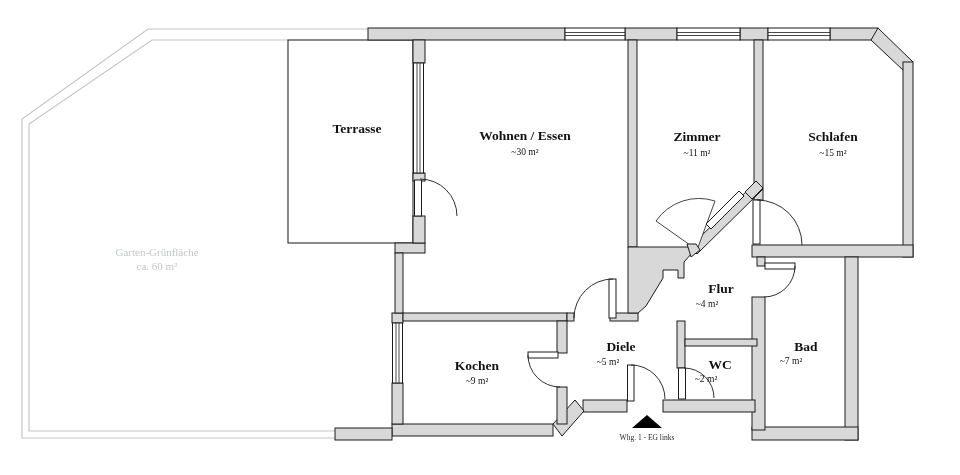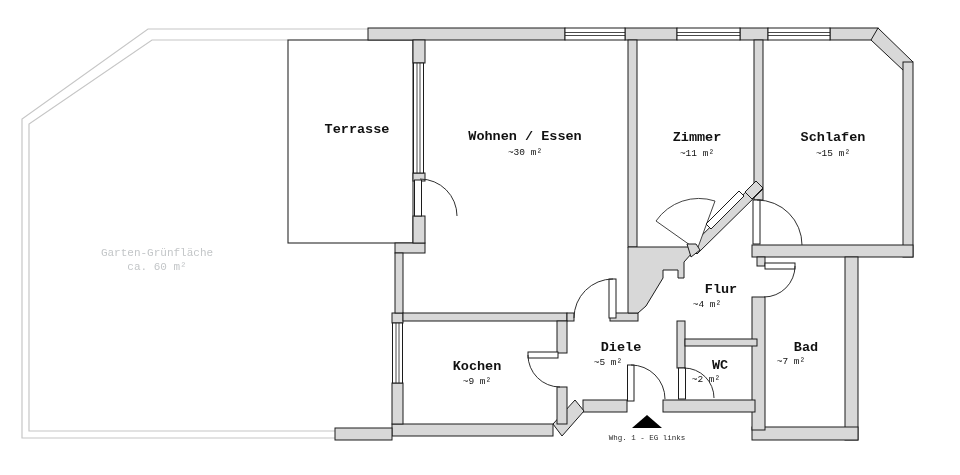--- a/index.html
+++ b/index.html
@@ -4,21 +4,21 @@
 <style>
   :root{
     --wall-fill:#d8d8d8;
     --wall-stroke:#1c1c1c;
     --garden-line:#c6c6c6;
     --garden-text:#c3c6c8;
     --label:#111111;
   }
   html,body{margin:0;padding:0;background:#ffffff;}
   .stage{position:relative;width:960px;height:475px;background:#ffffff;overflow:hidden;
-         font-family:Liberation Mono, monospace;}
+         font-family:Liberation Serif, serif;}
   svg{display:block;}
   .wall{fill:var(--wall-fill);stroke:var(--wall-stroke);stroke-width:1;}
   .garden{fill:none;stroke:var(--garden-line);stroke-width:1.2;}
   .terr{fill:#ffffff;stroke:#2a2a2a;stroke-width:1.1;}
   .win{fill:#ffffff;stroke:#1c1c1c;stroke-width:1;}
   .winline{stroke:#1c1c1c;stroke-width:0.8;}
   .leaf{fill:#ffffff;stroke:#1c1c1c;stroke-width:1;}
   .arc{fill:none;stroke:#2f2f2f;stroke-width:1;}
   .wedge{fill:#ffffff;stroke:#2f2f2f;stroke-width:0.9;}
   .room-name{font-size:13.5px;font-weight:bold;fill:var(--label);text-anchor:middle;}

